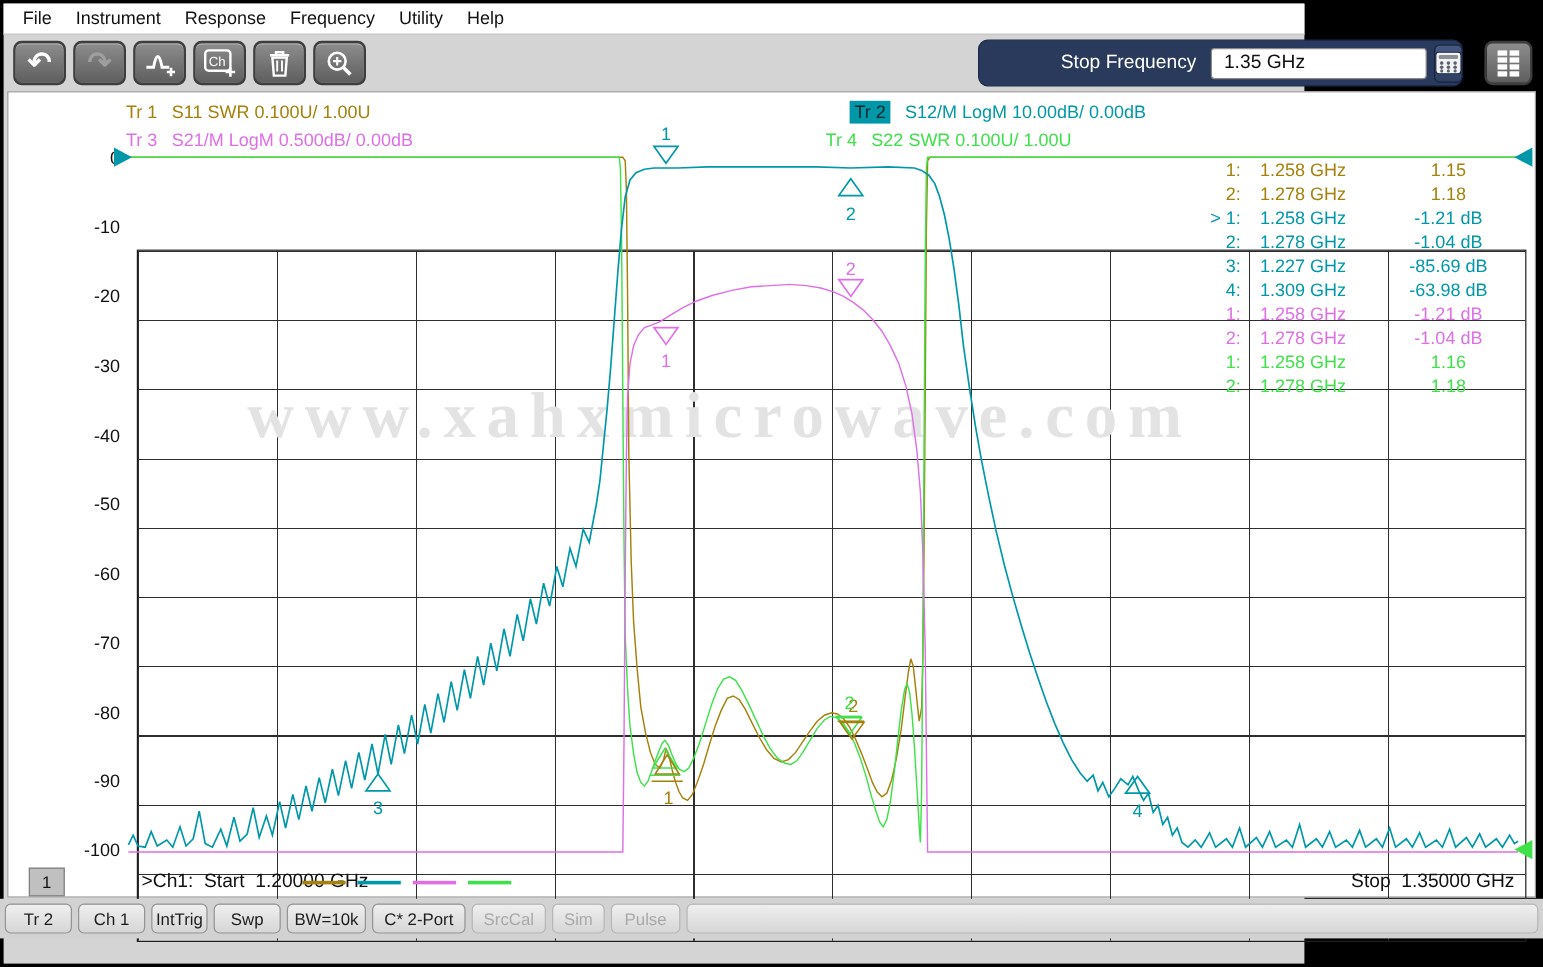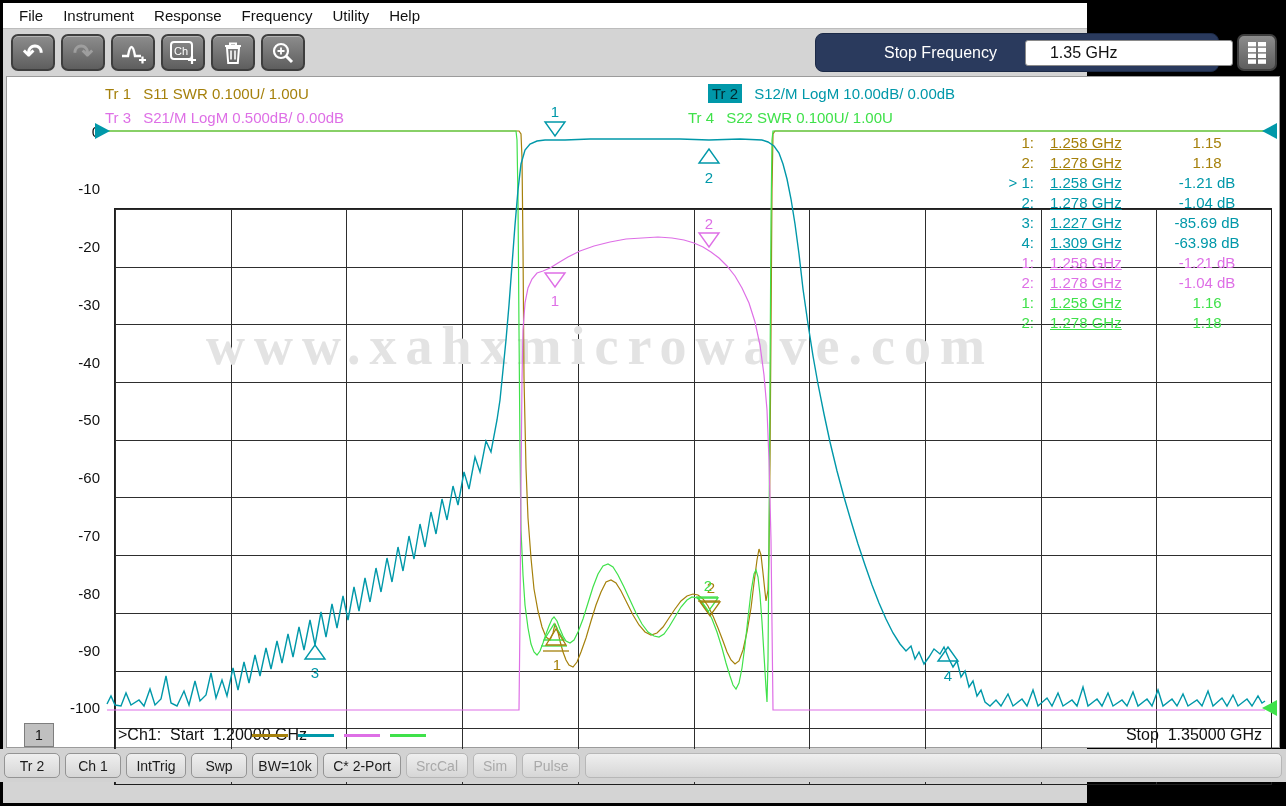--- a/index.html
+++ b/index.html
@@ -7,36 +7,36 @@
   .frame{position:absolute;left:3px;top:3px;width:1084px;height:800px;background:#d4d4d4;}
   
   .menubar{position:absolute;left:0;top:0;width:100%;height:26px;background:#fff;border-bottom:1px solid #bcbcbc;display:flex;align-items:center;padding-left:6px;box-sizing:border-box;}
   .menu-item{font-size:15px;color:#111;padding:0 10px;cursor:default;}
   
   .toolbar{position:absolute;left:0;top:27px;width:100%;height:46px;}
   .tbtn{position:absolute;top:4px;width:44px;height:37px;border-radius:7px;background:linear-gradient(#8d8d8d,#5e5e5e);border:2px solid #3e3e3e;box-shadow:inset 0 1px 0 rgba(255,255,255,.35);box-sizing:border-box;display:flex;align-items:center;justify-content:center;color:#fff;font-size:24px;line-height:1;}
   .tbtn.disabled{color:#9e9e9e;}
   .stopfreq{position:absolute;left:812px;top:3px;width:404px;height:39px;background:#2a3a5d;border:1px solid #1c2a47;border-radius:8px;display:flex;align-items:center;box-sizing:border-box;}
   .stopfreq-label{color:#fff;font-size:16px;margin-left:68px;white-space:nowrap;}
-  .stopfreq input{margin-left:28px;width:158px;height:24px;border:1px solid #8a8a8a;border-radius:3px;font-size:16px;font-family:"Liberation Sans",sans-serif;padding:0 24px;color:#111;background:#fff;}
+  .stopfreq input{margin-left:12px;width:158px;height:24px;border:1px solid #8a8a8a;border-radius:3px;font-size:16px;font-family:"Liberation Sans",sans-serif;padding:0 10px;color:#111;background:#fff;}
   .keypad-btn{margin-left:6px;width:34px;height:30px;border-radius:5px;background:linear-gradient(#475981,#2e3f63);border:1px solid #16233d;display:flex;align-items:center;justify-content:center;}
   .layout-btn{position:absolute;left:1234px;top:4px;width:40px;height:37px;border-radius:7px;background:linear-gradient(#8d8d8d,#5e5e5e);border:2px solid #3e3e3e;box-sizing:border-box;display:flex;align-items:center;justify-content:center;}
   
   .plotpanel{position:absolute;left:3px;top:73px;width:1274px;height:672px;background:#fff;border:1px solid #9b9b9b;box-sizing:border-box;}
   .gridarea{position:absolute;left:107px;top:131px;width:1158px;height:577px;border:1px solid #1e1e1e;box-sizing:border-box;
     background-image:repeating-linear-gradient(to right,#2e2e2e 0 1px,transparent 1px 115.7px),repeating-linear-gradient(to bottom,#2e2e2e 0 1px,transparent 1px 57.7px);}
   .watermark{position:absolute;left:206px;top:315px;width:900px;font-family:"Liberation Serif",serif;font-weight:bold;font-size:54px;letter-spacing:9px;color:#e3e3e3;white-space:nowrap;z-index:1;pointer-events:none;}
   .tracelabel{position:absolute;font-size:15px;white-space:nowrap;z-index:4;}
   .tracelabel .tid{margin-right:12px;}
   .tid-active{padding:1px 4px;color:#00282d;}
   .overlay{position:absolute;left:0;top:0;z-index:3;pointer-events:none;}
   .mtable{position:absolute;left:988px;top:133px;z-index:4;font-size:15px;}
   .mrow{display:flex;height:20px;line-height:20px;white-space:nowrap;}
   .mrow .ml{width:46px;text-align:right;}
-  .mrow .mf{width:118px;padding-left:16px;box-sizing:border-box;text-align:left;text-decoration:underline;}
+  .mrow .mf{width:118px;padding-left:16px;box-sizing:border-box;text-align:left;}
   .mrow .mv{width:110px;text-align:center;}
   
   .chtab{position:absolute;left:24px;top:723px;width:28px;height:22px;background:#c0c0c0;border:1px solid #7e7e7e;color:#111;font-size:14px;display:flex;align-items:center;justify-content:center;z-index:4;}
   .startinfo{position:absolute;left:118px;top:726px;font-size:16px;color:#111;z-index:4;white-space:pre;}
   .stopinfo{position:absolute;right:24px;top:726px;font-size:16px;color:#111;z-index:4;white-space:pre;}
   .swatches{position:absolute;left:252px;top:734px;display:flex;gap:10px;z-index:4;}
   .swatch{width:36px;height:3px;}
   
   .bottombar{position:absolute;left:0;top:749px;width:100%;height:33px;background:#d2d2d2;display:flex;align-items:center;padding:0 4px;gap:5px;box-sizing:border-box;}
   .bbtn{height:25px;border:1px solid #949494;border-radius:5px;background:linear-gradient(#efefef,#d6d6d6);color:#1c1c1c;font-size:14px;display:flex;align-items:center;justify-content:center;box-sizing:border-box;}
@@ -270,21 +270,21 @@
   <span class="swatch" style="background-color: rgb(165, 128, 11);"></span>
   <span class="swatch" style="background-color: rgb(0, 152, 169);"></span>
   <span class="swatch" style="background-color: rgb(222, 111, 230);"></span>
   <span class="swatch" style="background-color: rgb(63, 225, 74);"></span>
 </div>
 <div class="stopinfo">Stop  1.35000 GHz</div>
 
 <div class="bottombar" style="position:absolute;">
   <div class="bbtn" style="width:56px">Tr 2</div>
   <div class="bbtn" style="width:56px">Ch 1</div>
-  <div class="bbtn" style="width:60px">IntTrig</div>
+  <div class="bbtn" style="width:47px">IntTrig</div>
   <div class="bbtn" style="width:56px">Swp</div>
   <div class="bbtn" style="width:66px">BW=10k</div>
   <div class="bbtn" style="width:78px">C* 2-Port</div>
   <div class="bbtn off" style="width:62px">SrcCal</div>
   <div class="bbtn off" style="width:44px">Sim</div>
   <div class="bbtn off" style="width:58px">Pulse</div>
   <div class="bbtn off filler"></div>
 </div>
 
 </body></html>

